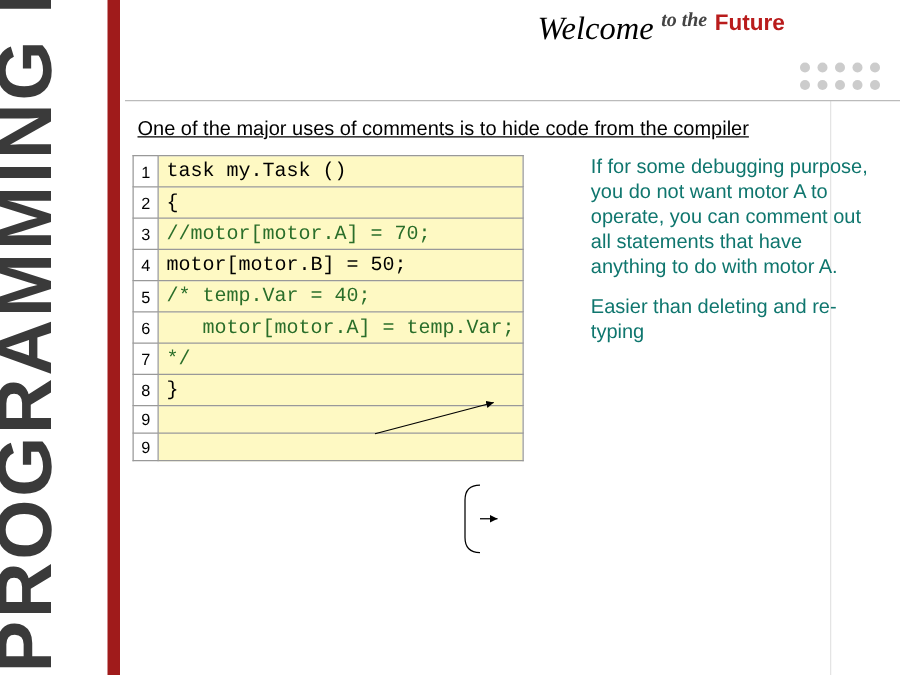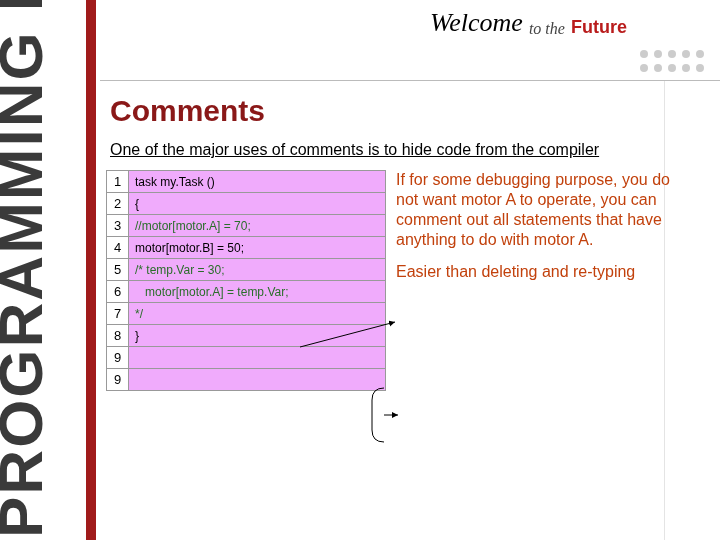--- a/index.html
+++ b/index.html
@@ -35,23 +35,23 @@
     width: 10px;
     height: 540px;
     background: #a01b1b;
   }
   .welcome-area {
     position: absolute;
     left: 430px;
     top: 8px;
     width: 280px;
   }
-  .welcome-line { display: flex; align-items: flex-end; gap: 6px; }
+  .welcome-line { display: flex; align-items: flex-start; gap: 6px; }
   .welcome-word { font-family: Georgia, 'Times New Roman', serif; font-size: 26px; font-style: italic; color: #000; }
-  .welcome-to { font-family: Georgia, 'Times New Roman', serif; font-size: 16px; font-style: italic; color: #444; }
+  .welcome-to { font-family: Georgia, 'Times New Roman', serif; font-size: 16px; font-style: italic; color: #444; font-weight: bold; }
   .welcome-future { font-family: Arial, sans-serif; font-size: 18px; font-weight: bold; color: #b91c1c; }
   .dots {
     position: absolute;
     right: 14px;
     top: 50px;
     display: grid;
     grid-template-columns: repeat(5, 10px);
     grid-template-rows: repeat(2, 10px);
     gap: 4px;
   }
@@ -99,32 +99,33 @@
     padding: 3px 6px;
     vertical-align: middle;
   }
   .code-table td.num {
     width: 22px;
     text-align: center;
     background: #fff;
     font-family: Arial, sans-serif;
   }
   .code-table td.code {
-    background: #f0abfc;
-    font-family: Liberation Sans, sans-serif;
+    background: #fef9c3;
+    font-family: Liberation Mono, monospace;
     white-space: pre;
-    font-size: 12px;
+    font-size: 16px;
     color: #000;
   }
   .code-table td.code.comment { color: #2a6e2a; }
   .annotation {
     width: 300px;
     font-size: 16px;
-    color: #c2410c;
+    color: #0f766e;
     line-height: 1.25;
+    margin-left: 44px;
   }
   .annotation p { margin-bottom: 12px; }
   .arrows {
     position: absolute;
     pointer-events: none;
     left: 0;
     top: 0;
     width: 720px;
     height: 540px;
   }
@@ -159,21 +160,20 @@
     <span></span>
   <span></span>
     <span></span>
     <span></span>
     <span></span>
     <span></span>
 </div>
 <div class="hr-top"></div>
 
 <div class="content">
-  <div class="slide-title">Comments</div>
   <div class="para">One of the major uses of comments is to hide code from the compiler</div>
 
   <div class="row-area">
     <table class="code-table">
       <tbody id="code-body">
           <tr>
             <td class="num">1</td>
             <td class="code">task my.Task ()</td>
           </tr>
           <tr>
@@ -183,21 +183,21 @@
           <tr>
             <td class="num">3</td>
             <td class="code comment">//motor[motor.A] = 70;</td>
           </tr>
           <tr>
             <td class="num">4</td>
             <td class="code">motor[motor.B] = 50;</td>
           </tr>
           <tr>
             <td class="num">5</td>
-            <td class="code comment">/* temp.Var = 30;</td>
+            <td class="code comment">/* temp.Var = 40;</td>
           </tr>
           <tr>
             <td class="num">6</td>
             <td class="code comment">   motor[motor.A] = temp.Var;</td>
           </tr>
           <tr>
             <td class="num">7</td>
             <td class="code comment">*/</td>
           </tr>
           <tr>

